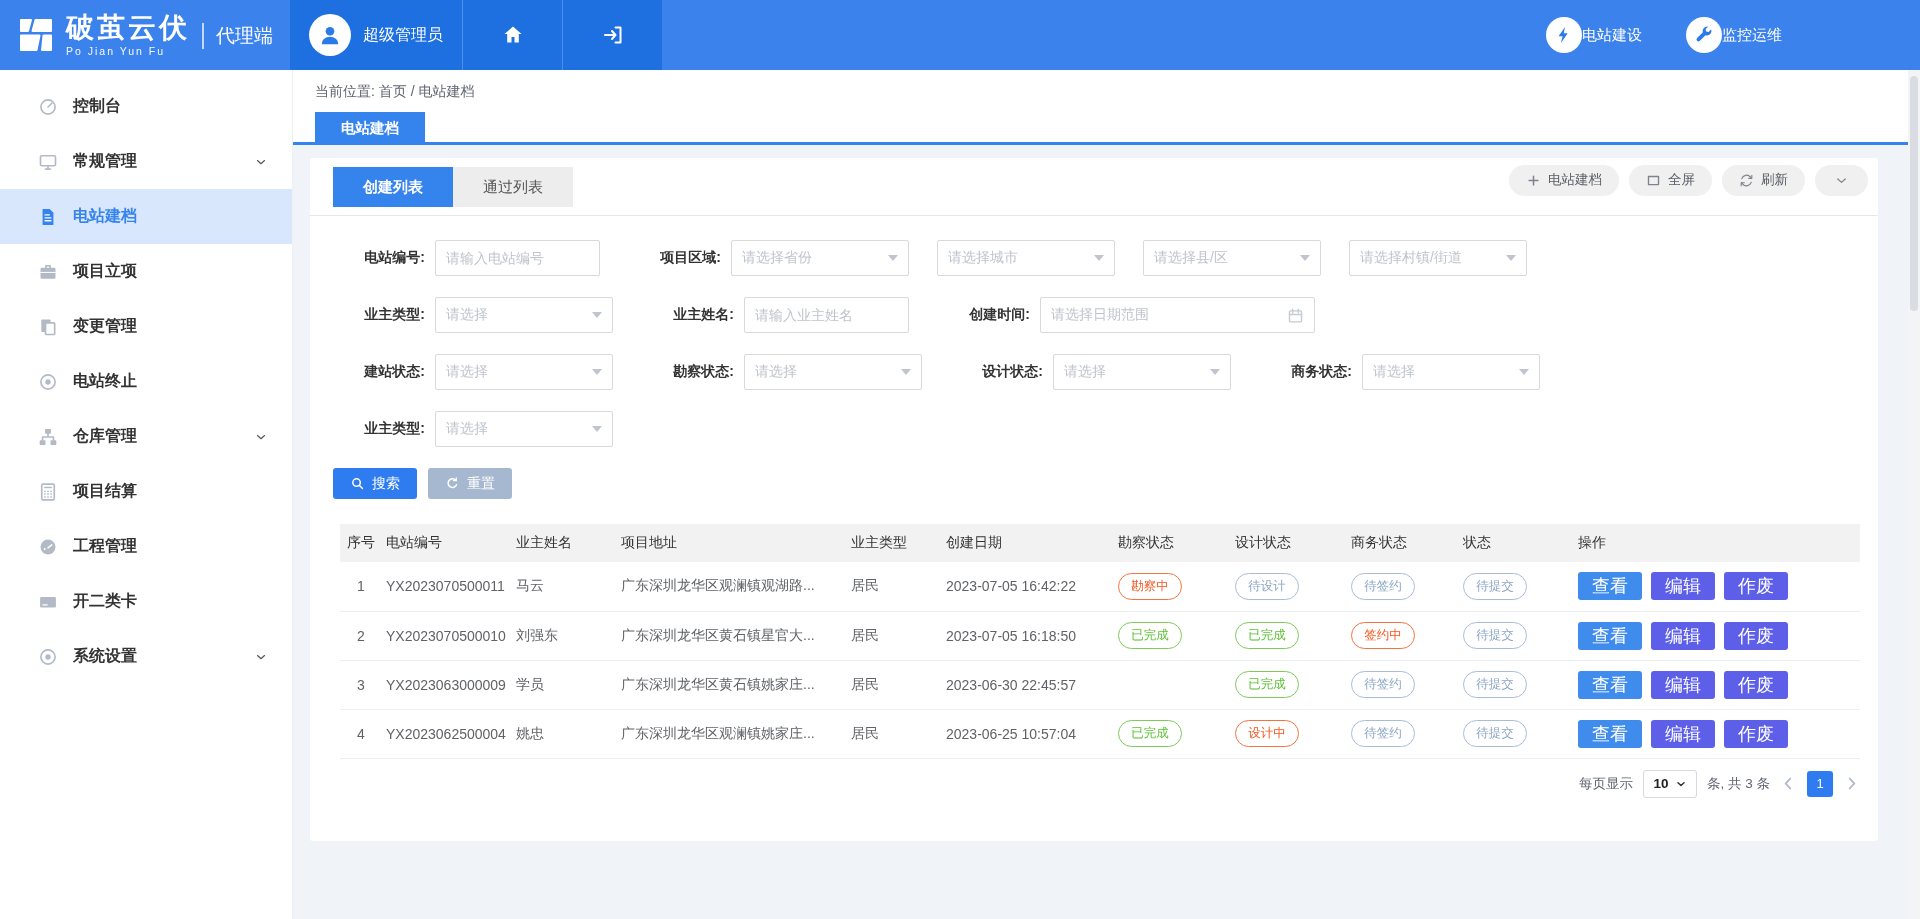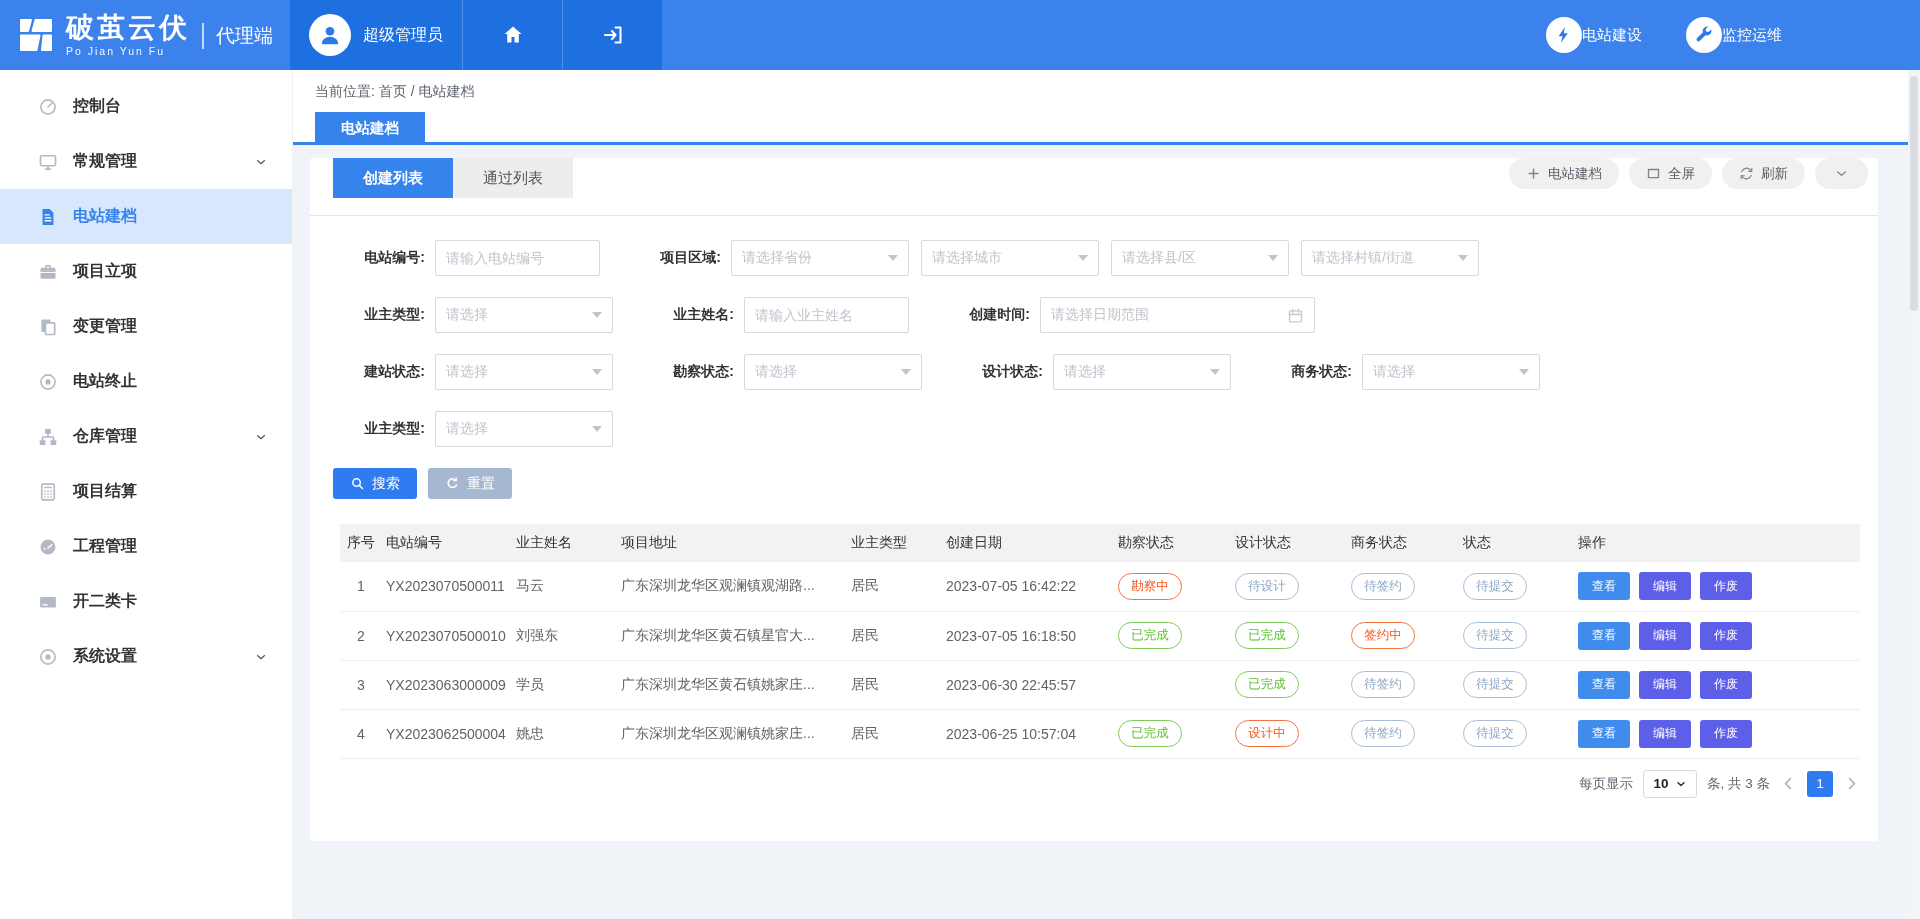--- a/index.html
+++ b/index.html
@@ -41,39 +41,39 @@
 .side-item.active{background:#d8e7fb}
 .side-item.active .s-label,.side-item.active .s-icon{color:#3583ec}
 
 
 .main{position:absolute;left:293px;top:70px;right:0;bottom:0}
 .white-head{background:#fff;height:72px;padding-left:22px}
 .breadcrumb{padding-top:13px;font-size:14px;color:#5f6570}
 .page-tab{display:inline-block;margin-top:11px;background:#3583ec;color:#fff;font-size:14.5px;font-weight:bold;padding:7px 26px;cursor:pointer}
 .blue-line{height:3px;background:#3583ec}
 .card{margin:13px 42px 0 17px;background:#fff;height:683px;border-radius:3px}
-.card-tabs{display:flex;align-items:flex-start;height:58px;border-bottom:1px solid #e7e7e7;padding:0 10px 0 23px}
+.card-tabs{display:flex;align-items:center;height:58px;border-bottom:1px solid #e7e7e7;padding:0 10px 0 23px}
 .ltab{height:40px;line-height:40px;padding:0 30px;font-size:15px;background:#ededed;color:#555;cursor:pointer;white-space:nowrap}
 .ltab.active{background:#3583ec;color:#fff;font-weight:bold}
 .toolbar{margin-left:auto;display:flex;gap:10px;align-items:center;margin-bottom:13px}
 .pill{height:31px;border-radius:16px;background:#f0f0f0;border:none;color:#5a5e66;font-size:13.5px;display:inline-flex;align-items:center;gap:7px;padding:0 17px;cursor:pointer;font-family:inherit;white-space:nowrap}
 .pill .icn{width:15px;height:15px;color:#7d828c}
 .pill.icon-only{padding:0 19px}
 
 
 .filters{padding:24px 0 0 23px}
 .f-row{display:flex;margin-bottom:21px}
 .f-group{display:flex;align-items:center;margin-right:29px}
 .f-label{width:92px;text-align:right;font-size:14px;color:#333;font-weight:bold;margin-right:10px;flex:none;white-space:nowrap}
 .ctrl{height:36px;border:1px solid #d9d9d9;border-radius:2px;background:#fff;display:flex;align-items:center;padding:0 10px;font-size:14px;color:#bfc4cc}
 .ctrl.txt{width:165px;font-family:inherit}
 input.ctrl{outline:none}
 input.ctrl::placeholder{color:#bfc4cc}
 .ctrl.sel{width:178px;justify-content:space-between;cursor:pointer}
-.f-group .ctrl+.ctrl{margin-left:12px}
+.f-group .ctrl+.ctrl{margin-left:28px}
 .sel-caret{width:0;height:0;border-left:5px solid transparent;border-right:5px solid transparent;border-top:6px solid #c0c4cc}
 .ctrl.date{width:275px;justify-content:space-between;cursor:pointer}
 .cal-icon{width:17px;height:17px;color:#c6cad2}
 .btn-row{padding-left:23px;display:flex;gap:11px;margin-top:4px}
 .btn{height:31px;border:none;border-radius:3px;color:#fff;font-size:14px;display:inline-flex;align-items:center;gap:7px;padding:0 17px;cursor:pointer;font-family:inherit}
 .btn .icn{width:15px;height:15px;color:#fff}
 .btn.search{background:#2e7cf0}
 .btn.reset{background:#a6b8cf}
 
 
@@ -82,21 +82,21 @@
 th{background:#f2f2f2;height:38px;font-size:14px;color:#333;font-weight:normal;text-align:left;padding:0 4px;white-space:nowrap}
 td{height:49px;border-bottom:1px solid #ebeef3;font-size:14px;color:#606266;padding:0 4px;white-space:nowrap;overflow:hidden}
 th:nth-child(1),td:nth-child(1){width:42px;text-align:center}
 th:nth-child(2){width:130px}th:nth-child(3){width:105px}th:nth-child(4){width:230px}
 th:nth-child(5){width:95px}th:nth-child(6){width:172px}th:nth-child(7){width:117px}
 th:nth-child(8){width:116px}th:nth-child(9){width:112px}th:nth-child(10){width:115px}
 .badge{display:inline-block;min-width:64px;text-align:center;padding:4px 8px;border-radius:14px;font-size:12.5px;border:1px solid;background:#fff}
 .badge.orange{color:#f4571f;border-color:#f4733f}
 .badge.green{color:#5cc032;border-color:#7ecb58}
 .badge.slate{color:#8ca6c5;border-color:#a9bdd6}
-.act{height:28px;border:none;border-radius:3px;color:#fff;font-size:12px;padding:0 14px;margin-right:9px;cursor:pointer;font-family:inherit}
+.act{height:28px;border:none;border-radius:3px;color:#fff;font-size:18px;padding:0 14px;margin-right:9px;cursor:pointer;font-family:inherit}
 .act.view{background:#3f8cec}
 .act.edit{background:#5d5fe9}
 
 
 .pagination{display:flex;align-items:center;justify-content:flex-end;gap:10px;margin:11px 18px 0 0;font-size:13.5px;color:#5f6570}
 .pp{border:1px solid #d5d9e0;border-radius:3px;height:28px;min-width:54px;display:inline-flex;align-items:center;justify-content:center;gap:6px;color:#222;font-weight:bold;cursor:pointer;background:#fff}
 .pp-caret{width:12px;height:12px;color:#333}
 .pg-chev{width:17px;height:17px;color:#b6becb;cursor:pointer}
 .pg-num{width:26px;height:26px;background:#2e7cf0;color:#fff;border-radius:3px;display:inline-flex;align-items:center;justify-content:center;font-size:13px;cursor:pointer}
 

